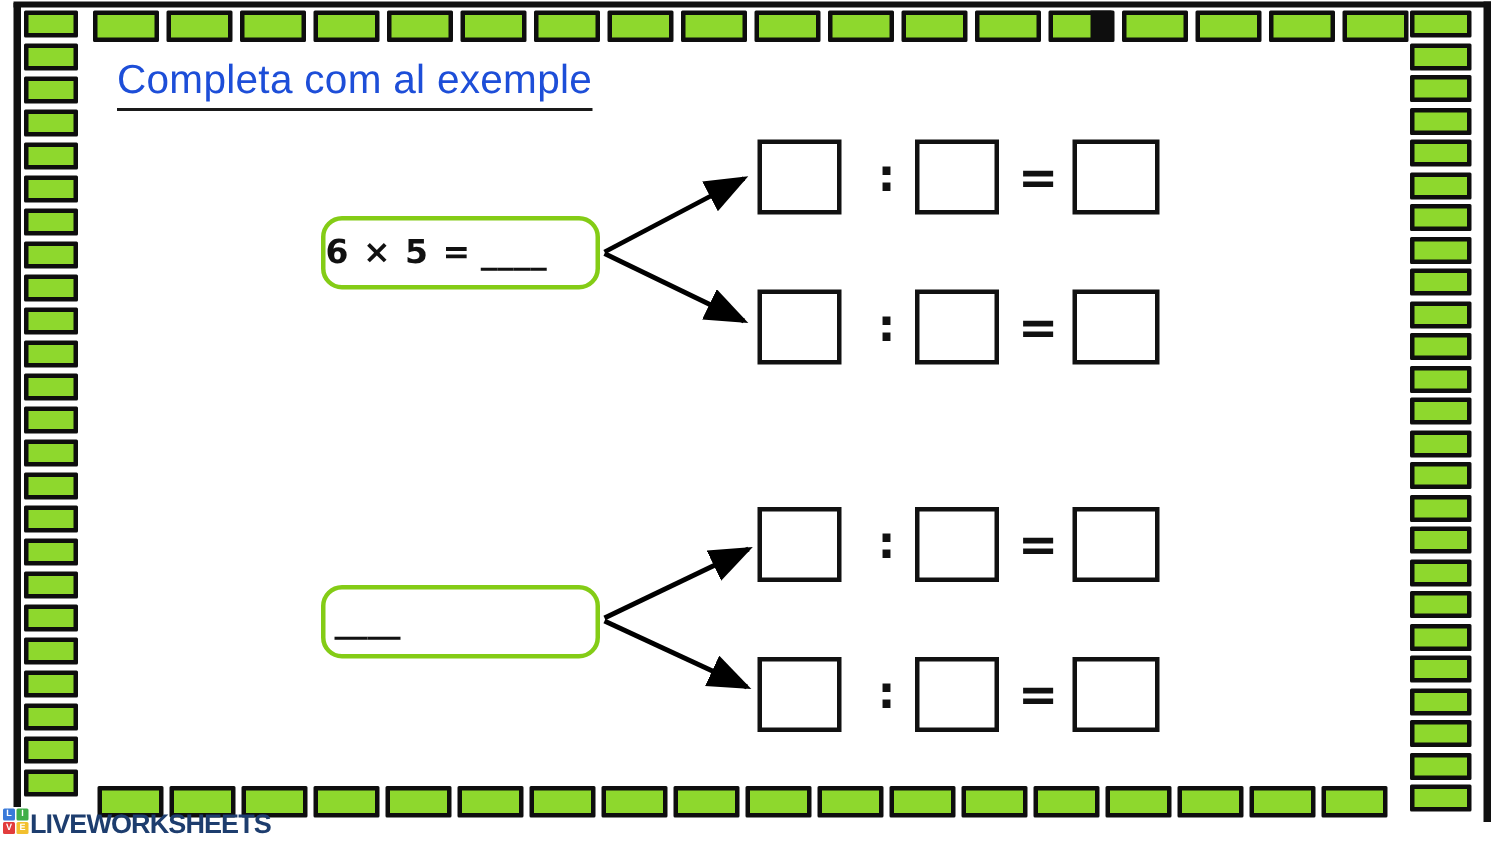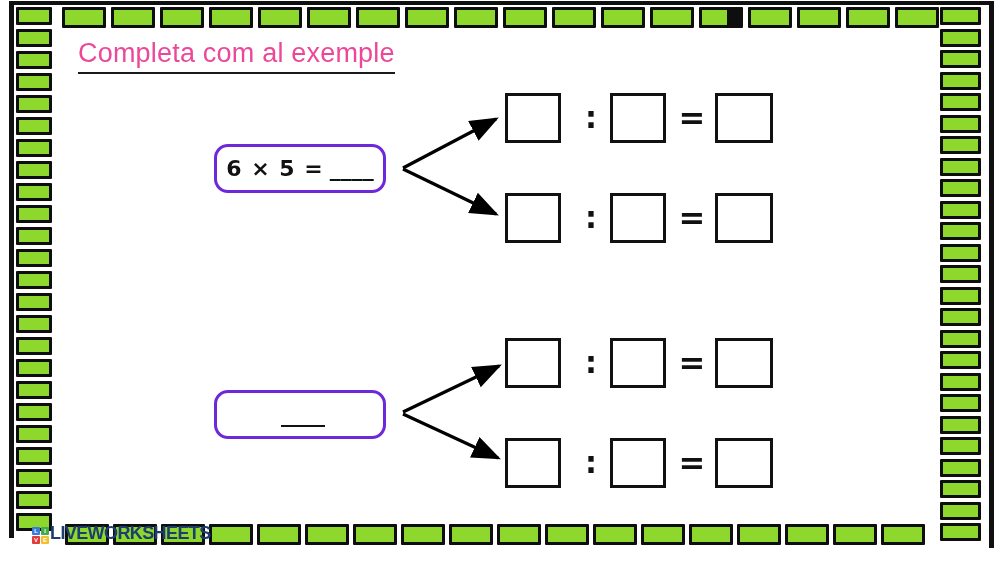--- a/index.html
+++ b/index.html
@@ -20,29 +20,29 @@
   #border-bottom-row{left:65px;top:524px;gap:4px;}
   #border-left{left:16px;top:7px;flex-direction:column;gap:4px;}
   #border-right{left:940px;top:7px;flex-direction:column;gap:3.5px;}
   .block-h{width:44px;height:21px;background:var(--block-green);border:3px solid #0e0e0e;box-sizing:border-box;border-radius:1px;}
   .block-v{width:36px;height:18px;background:var(--block-green);border:3px solid #0e0e0e;box-sizing:border-box;border-radius:1px;}
   .block-v.r{width:41px;}
   .top-black-block{position:absolute;left:727px;top:7px;width:14px;height:21px;background:#0e0e0e;}
 
   
   .title{
-    position:absolute;left:78px;top:38px;font-size:27px;color:#ec4899;
+    position:absolute;left:78px;top:38px;font-size:27px;color:#1d4ed8;
     border-bottom:2.5px solid #1a1a1a;padding-bottom:3px;letter-spacing:.2px;
   }
 
   
   .prob-box{
-    position:absolute;left:214px;width:172px;height:49px;box-sizing:border-box;
-    border:3px solid #6d28d9;border-radius:14px;background:#fff;
-    display:flex;align-items:center;justify-content:center;
+    position:absolute;left:214px;width:186px;height:49px;box-sizing:border-box;
+    border:3px solid #84cc16;border-radius:14px;background:#fff;
+    display:flex;align-items:center;
     font-family:"DejaVu Sans",sans-serif;font-weight:bold;font-size:22px;color:#111;
   }
   #prob-1{top:144px;}
   #prob-2{top:390px;}
   .prob-box .expr{letter-spacing:1px;}
   .prob-box .blank{margin-left:6px;letter-spacing:0;font-weight:bold;}
 
   
   .eq-row{position:absolute;left:505px;width:270px;height:50px;}
   .abox{
@@ -60,21 +60,21 @@
   .sym.eq{left:168px;width:38px;font-size:32px;}
   #eq-row-0{top:93px;}
   #eq-row-1{top:193px;}
   #eq-row-2{top:338px;}
   #eq-row-3{top:438px;}
 
   
   #arrows{position:absolute;left:0;top:0;pointer-events:none;}
 
   
-  .logo{position:absolute;left:2px;top:523px;display:flex;align-items:flex-end;z-index:10;margin-left:30px;}
+  .logo{position:absolute;left:2px;top:539px;display:flex;align-items:flex-start;z-index:10;}
   .logo-tiles{display:grid;grid-template-columns:8px 8px;grid-template-rows:8px 8px;gap:1px;margin-right:1px;}
   .tile{
     width:8px;height:8px;color:#fff;font-size:6px;font-weight:bold;line-height:8px;
     text-align:center;font-family:"Liberation Sans",sans-serif;border-radius:1px;
   }
   .logo-text{
     font-size:18px;font-weight:800;color:#1d3d6e;letter-spacing:-0.6px;
     font-family:"Liberation Sans",sans-serif;
   }
 </style>

